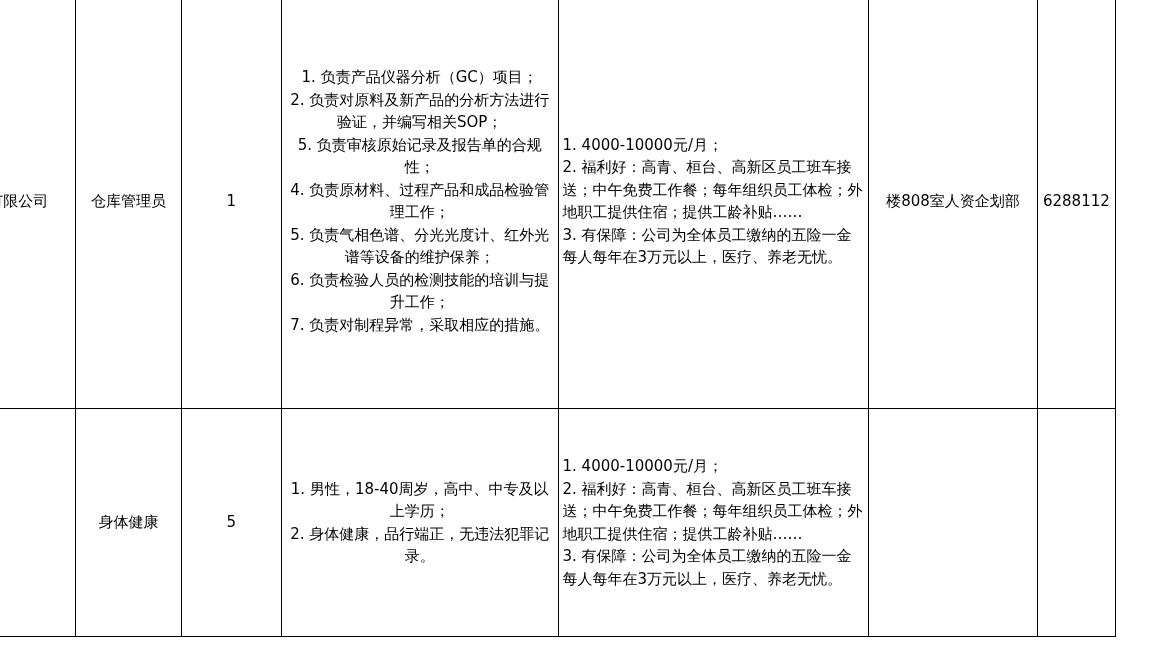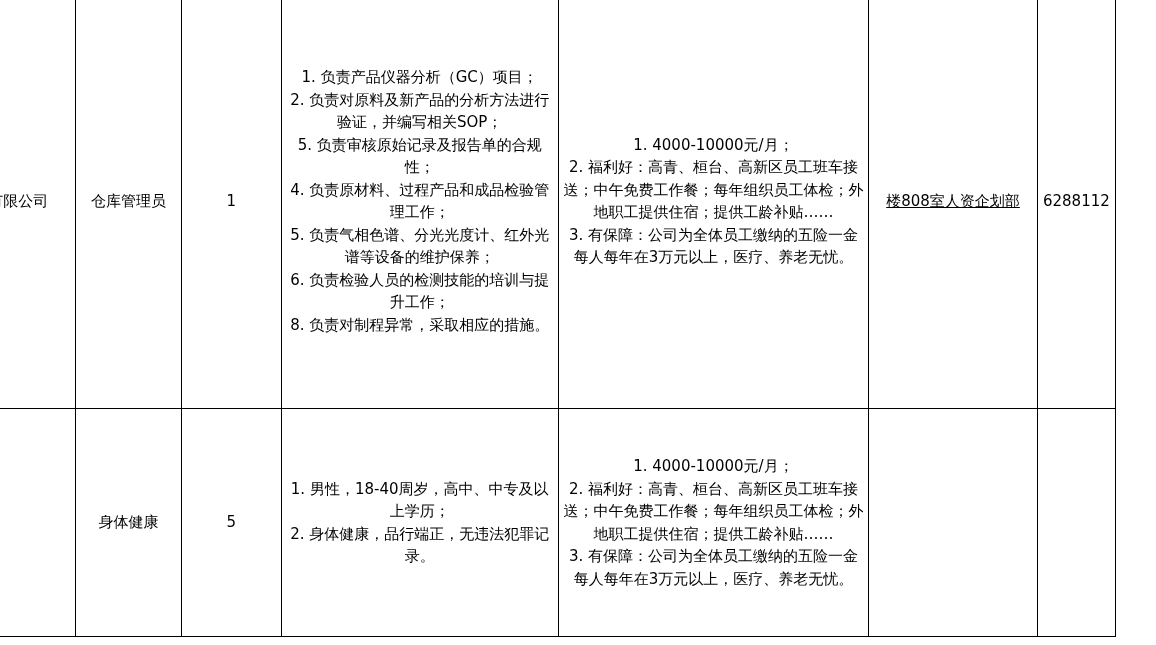--- a/index.html
+++ b/index.html
@@ -55,26 +55,25 @@
   .olist li {
     display: block;
     text-align: center;
     margin: 0 0 0 0;
     padding: 0;
   }
   .li-text {
     display: inline;
   }
   .treat-list li {
-    text-align: center;
+    text-align: left;
   }
   .addr-text {
     text-align: center;
     line-height: 1.5;
-    text-decoration: underline;
   }
   .phone-text {
     text-align: center;
   }
   .company-vert {
     text-align: center;
     font-size: 15px;
   }
   .row1-height { height: 415px; }
   .row2-height { height: 228px; }
@@ -106,21 +105,21 @@
           <span>1</span>
         </td>
         <td class="cell-pad">
           <ul class="olist">
             <li><span class="li-text">1. 负责产品仪器分析（GC）项目；</span></li>
             <li><span class="li-text">2. 负责对原料及新产品的分析方法进行验证，并编写相关SOP；</span></li>
             <li><span class="li-text">5. 负责审核原始记录及报告单的合规性；</span></li>
             <li><span class="li-text">4. 负责原材料、过程产品和成品检验管理工作；</span></li>
             <li><span class="li-text">5. 负责气相色谱、分光光度计、红外光谱等设备的维护保养；</span></li>
             <li><span class="li-text">6. 负责检验人员的检测技能的培训与提升工作；</span></li>
-            <li><span class="li-text">8. 负责对制程异常，采取相应的措施。</span></li>
+            <li><span class="li-text">7. 负责对制程异常，采取相应的措施。</span></li>
           </ul>
         </td>
         <td class="cell-pad">
           <ul class="olist treat-list">
             <li><span class="li-text">1. 4000-10000元/月；</span></li>
             <li><span class="li-text">2. 福利好：高青、桓台、高新区员工班车接送；中午免费工作餐；每年组织员工体检；外地职工提供住宿；提供工龄补贴……</span></li>
             <li><span class="li-text">3. 有保障：公司为全体员工缴纳的五险一金每人每年在3万元以上，医疗、养老无忧。</span></li>
           </ul>
         </td>
         <td class="cell-center">

